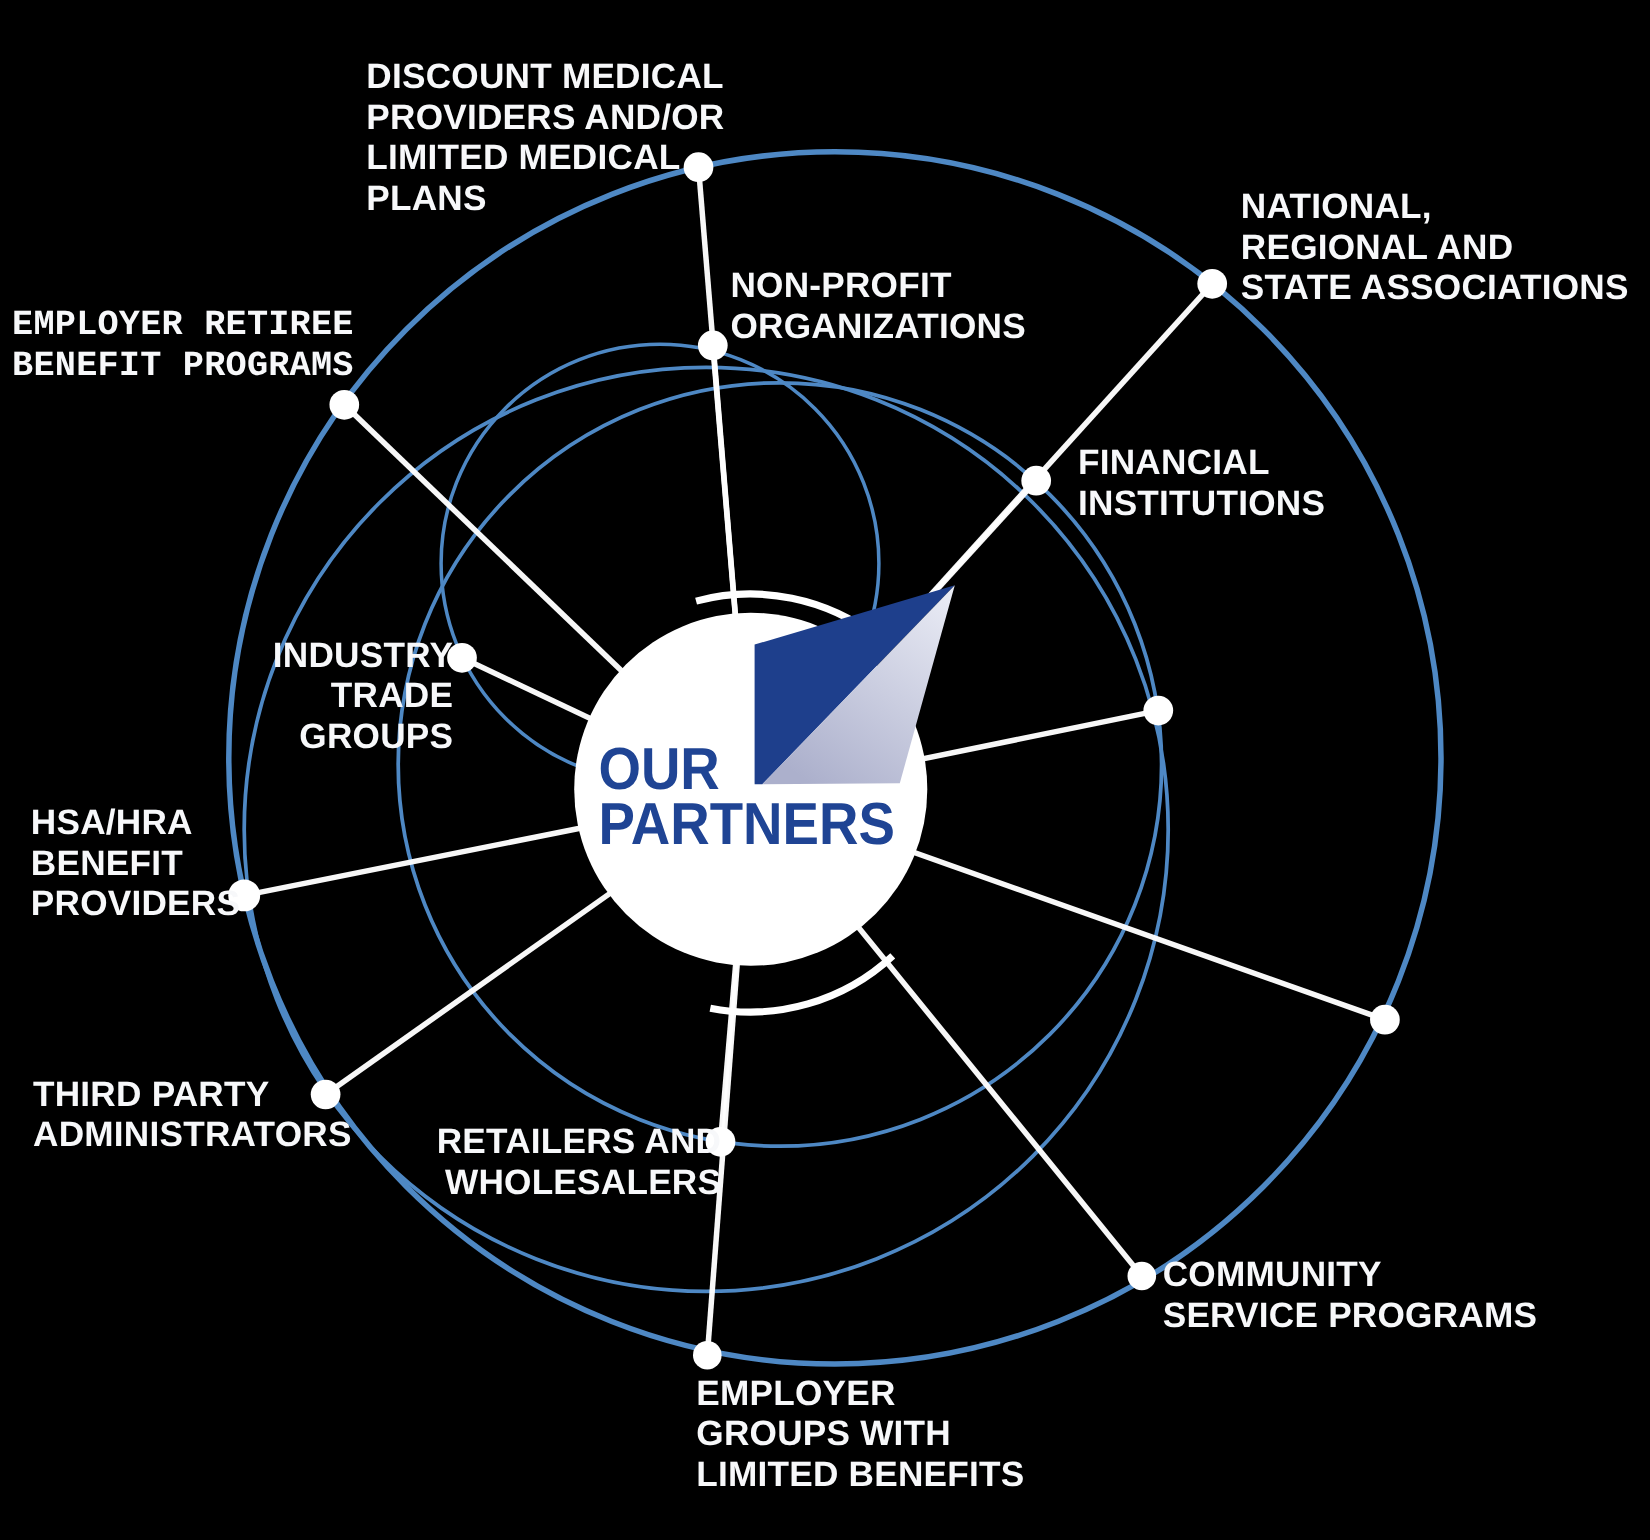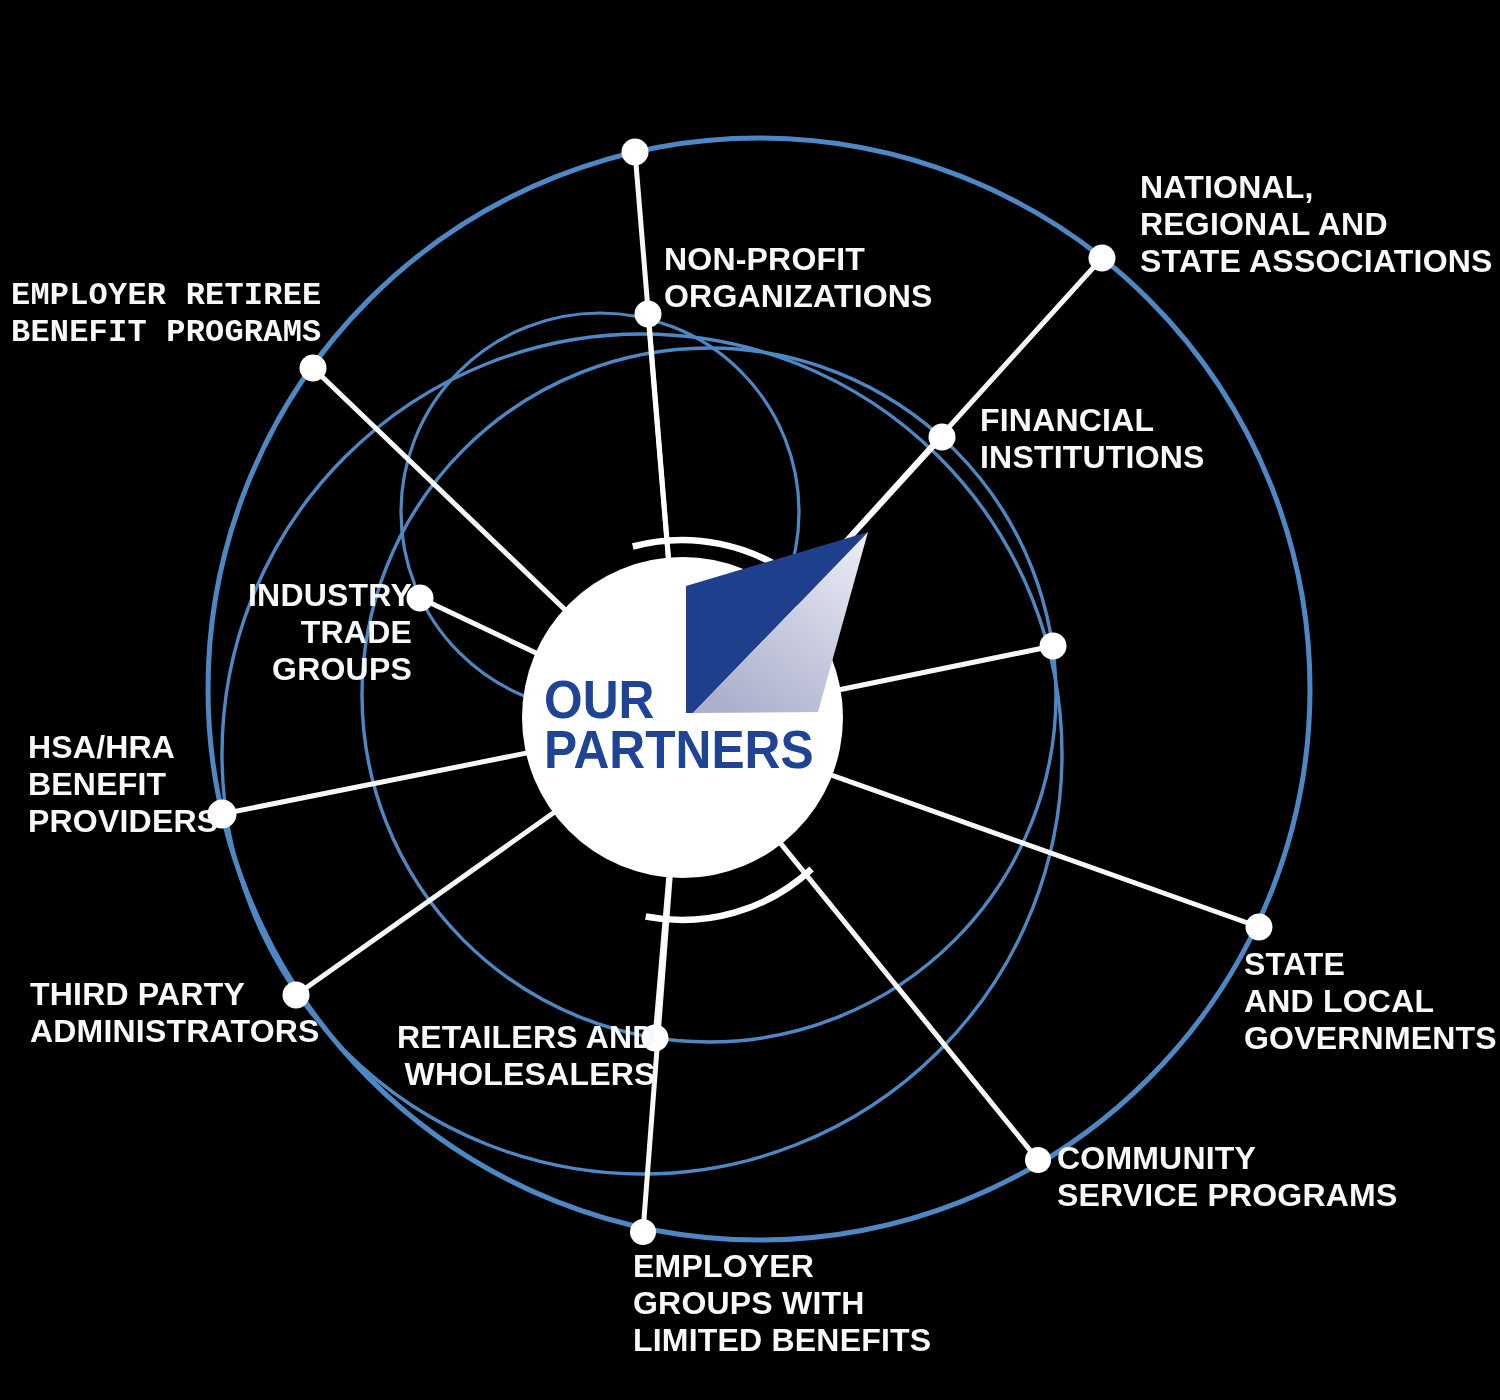--- a/index.html
+++ b/index.html
@@ -106,38 +106,39 @@
       <circle class="node" cx="296" cy="995" r="13.5"></circle>
       <circle class="node" cx="655" cy="1038" r="13.5"></circle>
       <circle class="node" cx="1038" cy="1160" r="13"></circle>
       <circle class="node" cx="643" cy="1232" r="13"></circle>
     </g>
   </svg>
 
   <div class="logo-title">OUR
 PARTNERS</div>
 
+  <div class="label" style="left:333px;  top:51px;">DISCOUNT MEDICAL
+PROVIDERS AND/OR
+LIMITED MEDICAL
+PLANS</div>
   <div class="label" style="left:664px;  top:241px;">NON-PROFIT
 ORGANIZATIONS</div>
-  <div class="label" style="left:1128px; top:169px;margin-left:12px;">NATIONAL,
+  <div class="label" style="left:1128px; top:169px;">NATIONAL,
 REGIONAL AND
 STATE ASSOCIATIONS</div>
   <div class="label" style="left:11px;   top:277px;font-family:Liberation Mono, monospace;">EMPLOYER RETIREE
 BENEFIT PROGRAMS</div>
   <div class="label" style="left:980px;  top:402px;">FINANCIAL
 INSTITUTIONS</div>
   <div class="label" style="left:248px;  top:577px;text-align:right;">INDUSTRY
 TRADE
 GROUPS</div>
   <div class="label" style="left:28px;   top:729px;">HSA/HRA
 BENEFIT
 PROVIDERS</div>
-  <div class="label" style="left:1244px; top:946px;">STATE
-AND LOCAL
-GOVERNMENTS</div>
   <div class="label" style="left:30px;   top:976px;">THIRD PARTY
 ADMINISTRATORS</div>
   <div class="label" style="left:397px;  top:1019px;text-align:right;">RETAILERS AND
 WHOLESALERS</div>
   <div class="label" style="left:1057px; top:1140px;">COMMUNITY
 SERVICE PROGRAMS</div>
   <div class="label" style="left:633px;  top:1248px;">EMPLOYER
 GROUPS WITH
 LIMITED BENEFITS</div>
 

